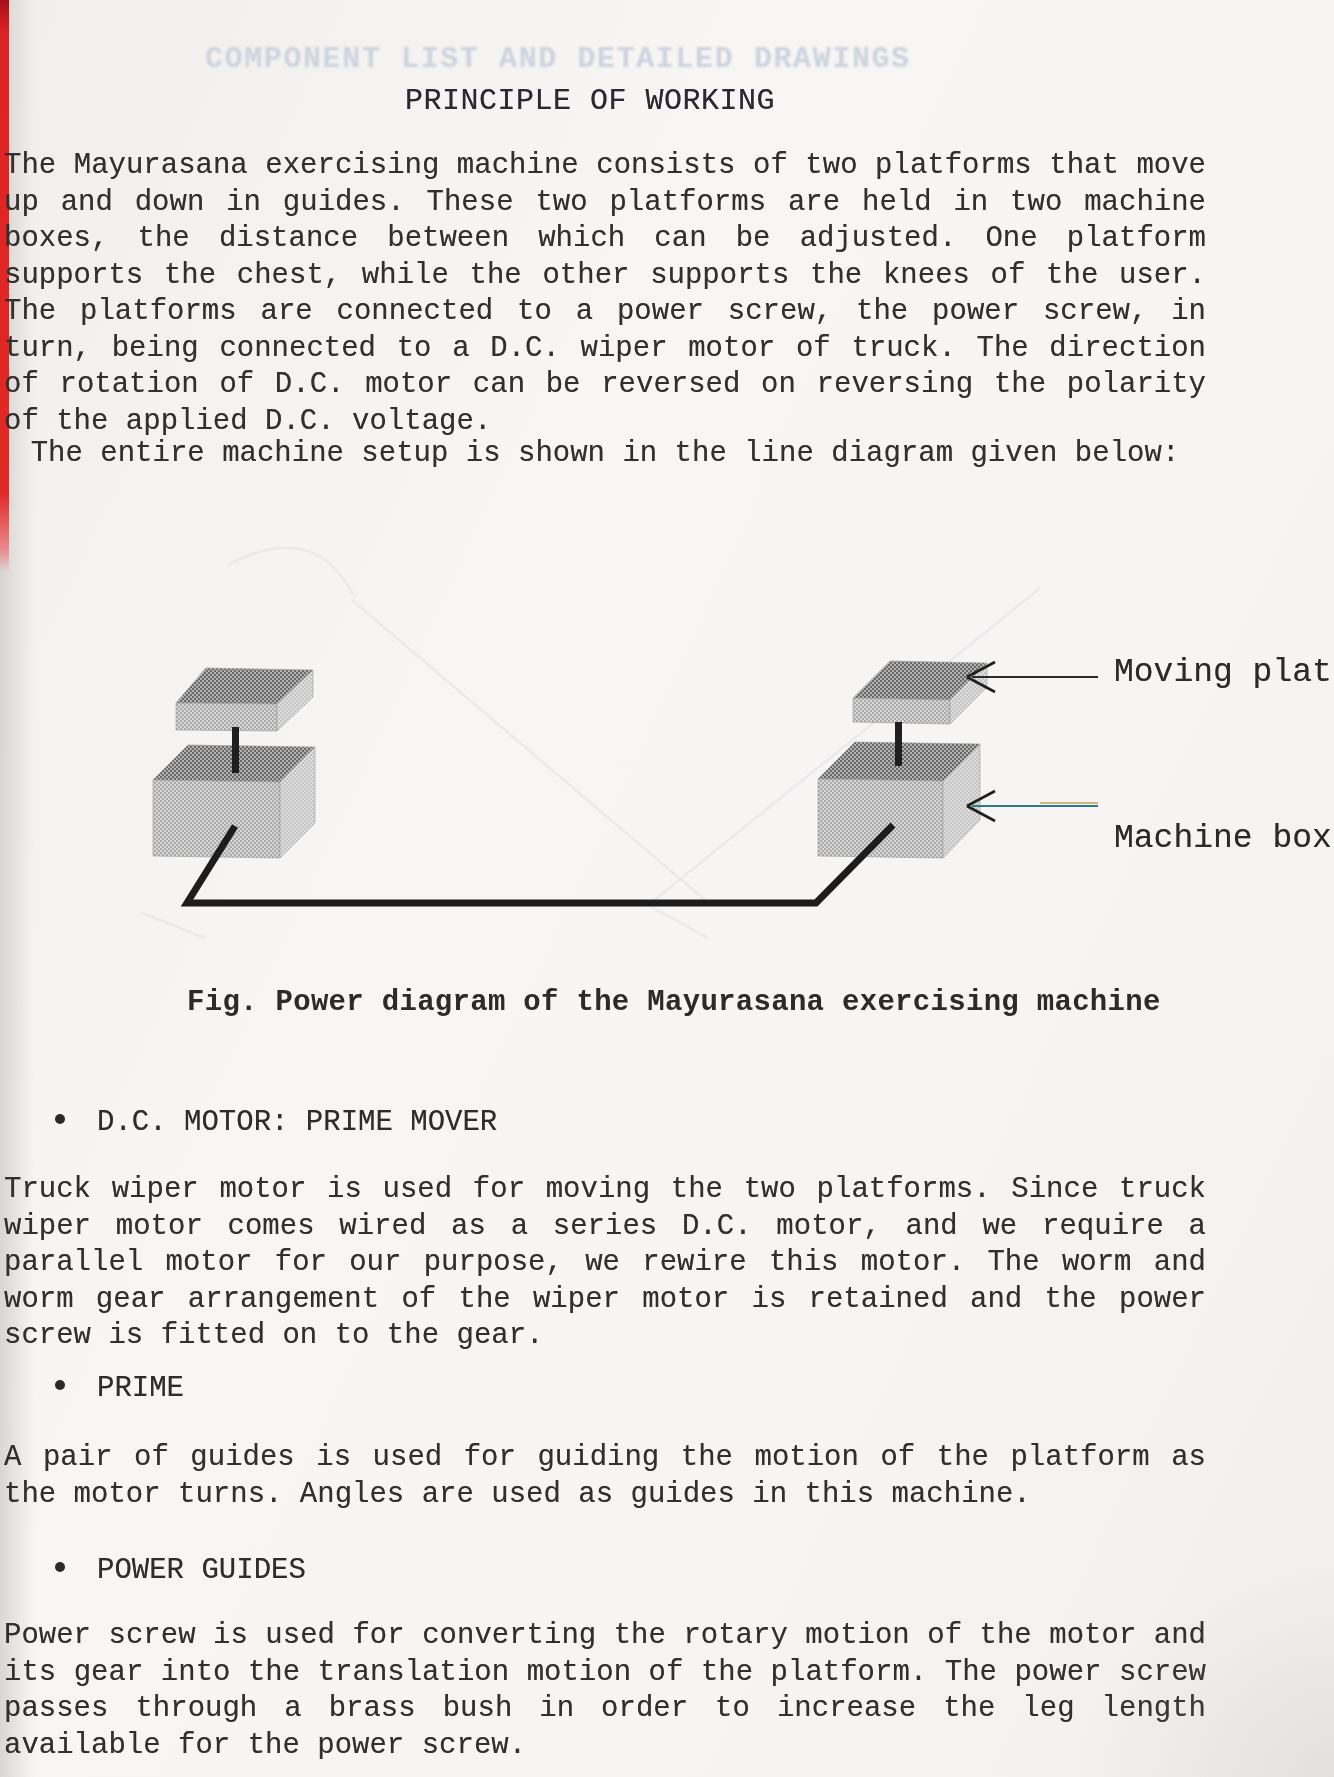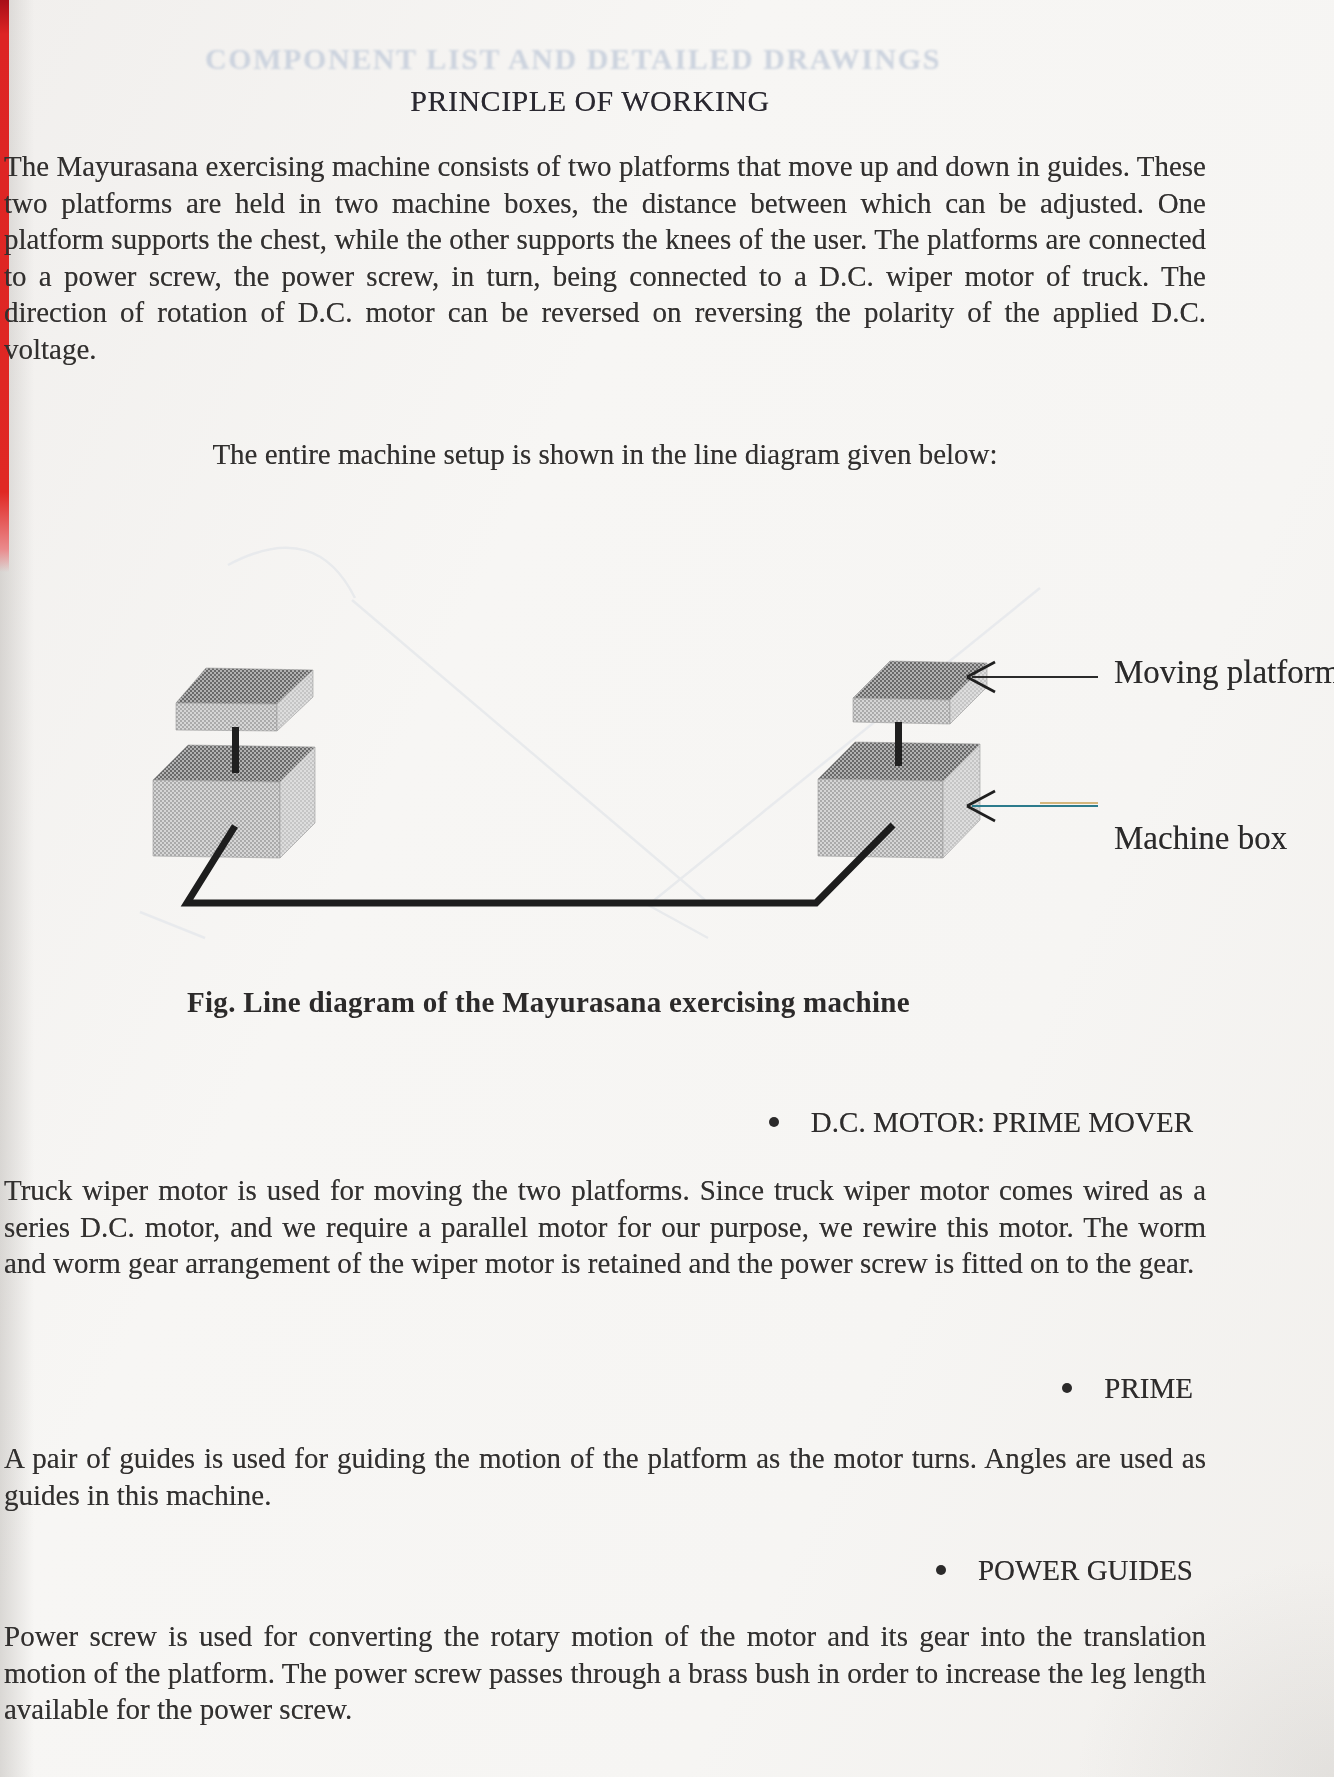--- a/index.html
+++ b/index.html
@@ -2,21 +2,21 @@
 <html><head>
 <meta charset="utf-8">
 <style>
   html,body{margin:0;padding:0;background:#888;}
   .page{
     position:relative;
     width:1334px;height:1777px;
     margin:0 auto;
     background:linear-gradient(115deg,#f1efed 0%,#f7f6f4 35%,#f6f5f3 70%,#f1efec 100%);
     overflow:hidden;
-    font-family:Liberation Serif, serif;
+    font-family:Liberation Mono, monospace;
     color:#2e2c2c;
   }
   
   .page::before{
     content:"";position:absolute;left:0;top:0;width:34px;height:100%;
     background:linear-gradient(90deg,rgba(150,145,140,.30),rgba(150,145,140,0));
     pointer-events:none;
   }
   
   .page::after{
@@ -54,22 +54,22 @@
     text-shadow:0 0 .4px rgba(43,42,42,.5);
   }
   #label-moving-platform{left:1114px;top:654px;}
   #label-machine-box{left:1114px;top:820px;}
   .fig-caption{
     position:absolute;left:187px;top:986px;
     font-size:29px;font-weight:700;color:#2c2a2a;
     letter-spacing:.3px;
   }
   .section-header{
-    position:absolute;left:43px;width:1150px;
-    font-size:29px;color:#2e2c2c;text-shadow:0 0 .4px rgba(46,44,44,.55);text-align:right;
+    position:absolute;left:55px;width:1150px;
+    font-size:29px;color:#2e2c2c;text-shadow:0 0 .4px rgba(46,44,44,.55);
   }
   .bullet-dot{
     display:inline-block;width:10px;height:10px;border-radius:50%;
     background:#2b2a2a;vertical-align:middle;margin-right:32px;margin-bottom:6px;
   }
   #sec1-header{top:1106px;}
   #sec1-body{top:1172px;}
   #sec2-header{top:1372px;}
   #sec2-body{top:1440px;}
   #sec3-header{top:1554px;}
@@ -149,21 +149,21 @@
       <line x1="972" y1="806" x2="1098" y2="806" stroke="#2c7b8c" stroke-width="2"></line>
       <line x1="1040" y1="803" x2="1098" y2="803" stroke="#c9a154" stroke-width="1.6"></line>
       <line x1="967" y1="806" x2="995" y2="791" stroke="#1f1f1f" stroke-width="2.6"></line>
       <line x1="967" y1="806" x2="995" y2="821" stroke="#1f1f1f" stroke-width="2.6"></line>
     </g>
   </svg>
 
   <div class="diagram-label" id="label-moving-platform">Moving platform</div>
   <div class="diagram-label" id="label-machine-box">Machine box</div>
 
-  <div class="fig-caption">Fig. Line diagram of the Mayurasana exercising machine</div>
+  <div class="fig-caption">Fig. Power diagram of the Mayurasana exercising machine</div>
 
   <div class="section-header" id="sec1-header">
     <span class="bullet-dot"></span><span>D.C. MOTOR: PRIME MOVER</span>
   </div>
   <div class="body-text" id="sec1-body">Truck wiper motor is used for moving the two platforms. Since truck wiper motor comes wired as a series D.C. motor, and we require a parallel motor for our purpose, we rewire this motor. The worm and worm gear arrangement of the wiper motor is retained and the power screw is fitted on to the gear.</div>
 
   <div class="section-header" id="sec2-header">
     <span class="bullet-dot"></span><span>PRIME</span>
   </div>
   <div class="body-text" id="sec2-body">A pair of guides is used for guiding the motion of the platform as the motor turns. Angles are used as guides in this machine.</div>

